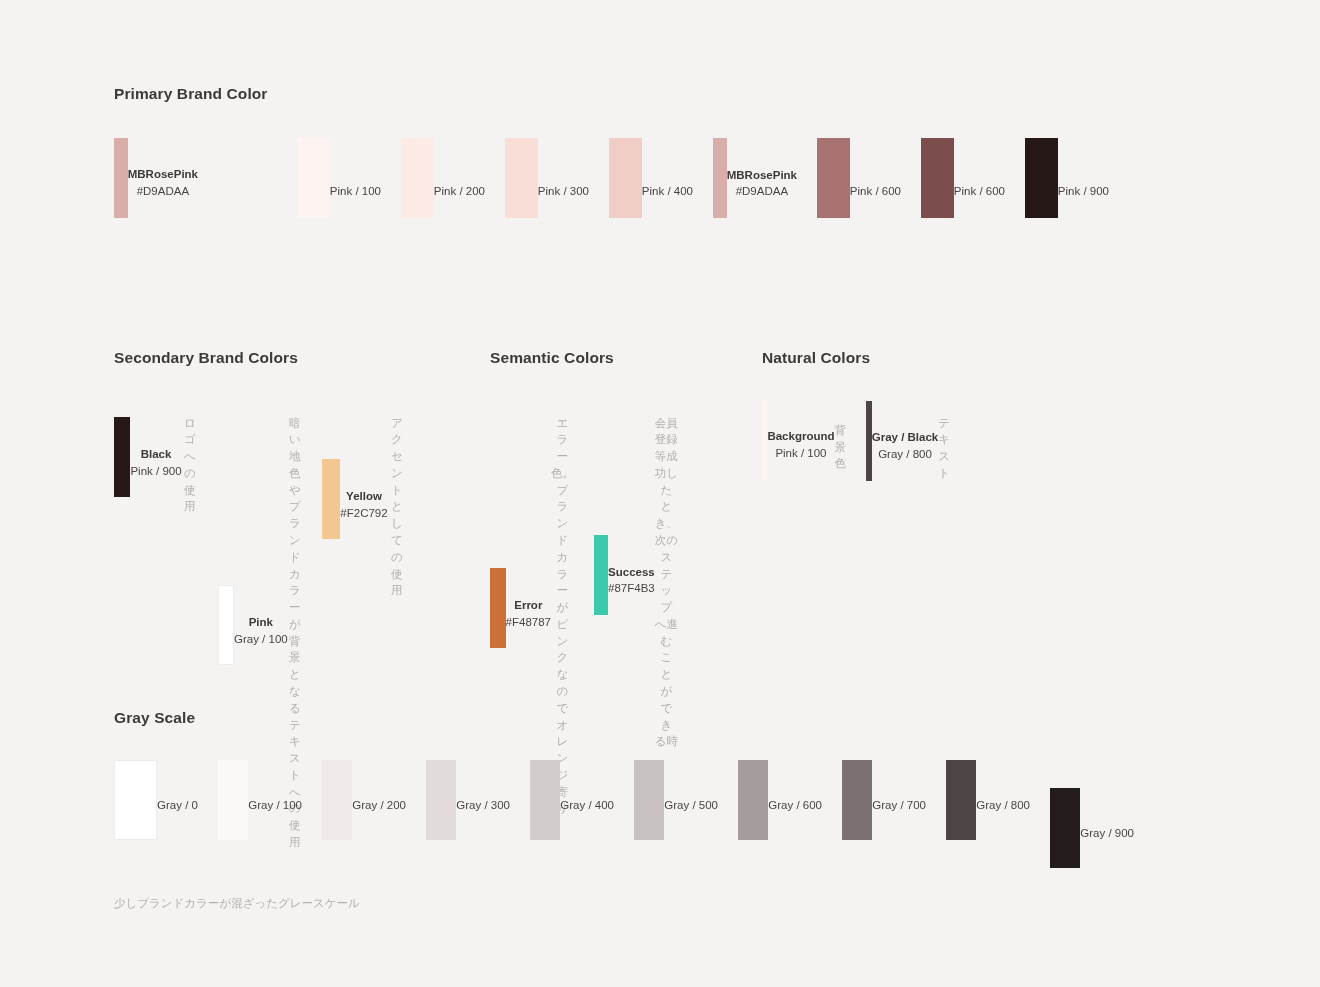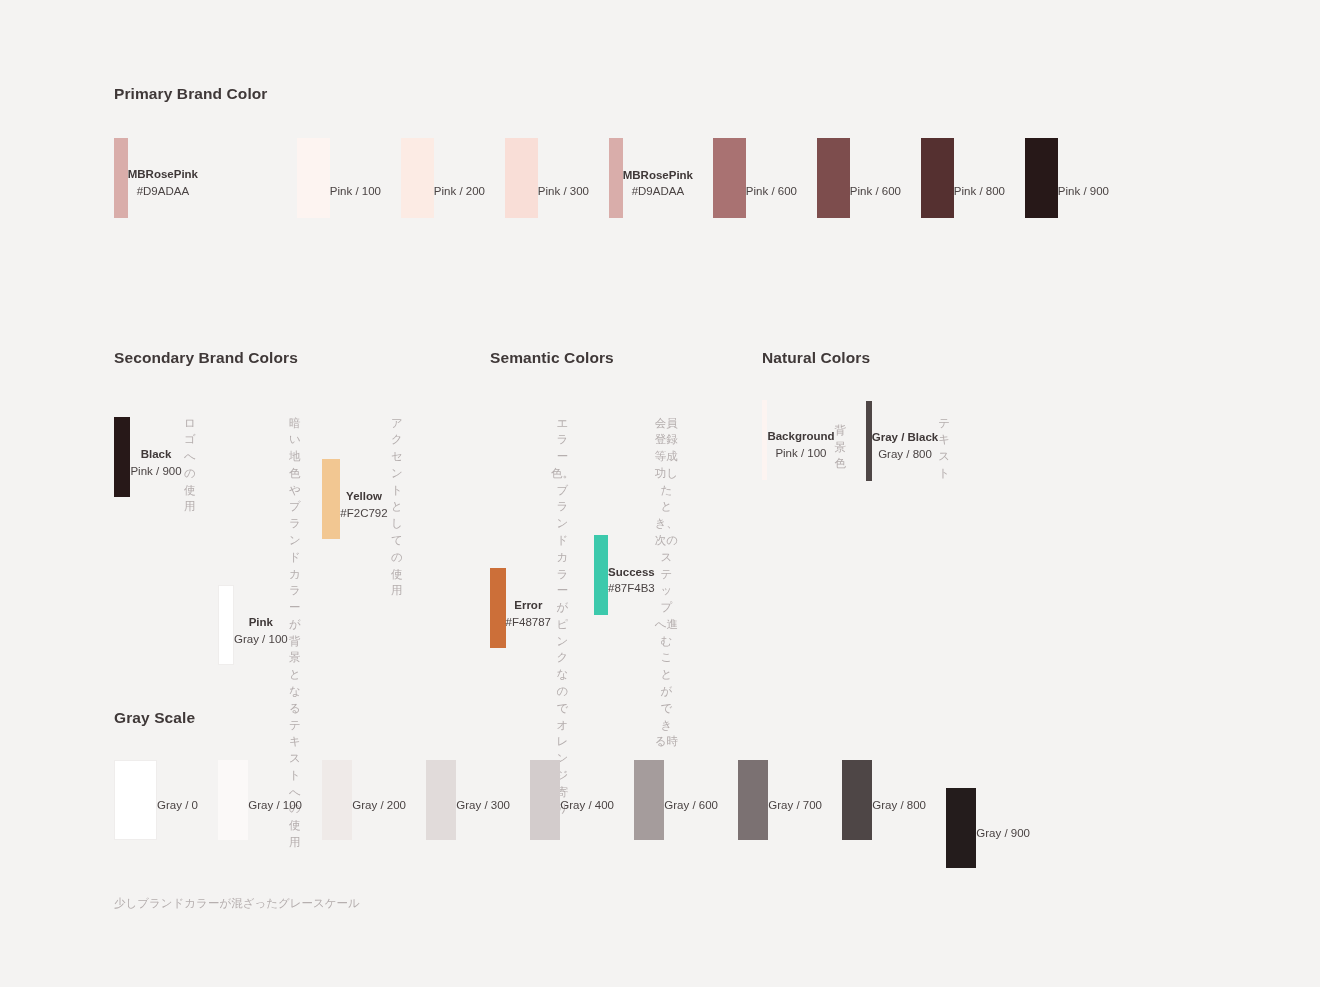--- a/index.html
+++ b/index.html
@@ -163,45 +163,45 @@
             </div>
           </div>
           <div class="swatch-cell">
             <span class="swatch-chip" style="background: rgb(249, 222, 215);"></span>
             <div class="labels">
               <div class="swatch-name" style="visibility: hidden;"></div>
               <div class="swatch-value">Pink / 300</div>
             </div>
           </div>
           <div class="swatch-cell">
+            <span class="swatch-chip" style="background: rgb(240, 205, 198);"></span>
+            <div class="labels">
+              <div class="swatch-name" style="visibility: hidden;"></div>
+              <div class="swatch-value">Pink / 400</div>
+            </div>
+          </div>
+          <div class="swatch-cell">
             <span class="swatch-chip" style="background: rgb(217, 173, 170);"></span>
             <div class="labels">
               <div class="swatch-name">MBRosePink</div>
               <div class="swatch-value">#D9ADAA</div>
             </div>
           </div>
           <div class="swatch-cell">
             <span class="swatch-chip" style="background: rgb(169, 114, 114);"></span>
             <div class="labels">
               <div class="swatch-name" style="visibility: hidden;"></div>
               <div class="swatch-value">Pink / 600</div>
             </div>
           </div>
           <div class="swatch-cell">
             <span class="swatch-chip" style="background: rgb(125, 77, 77);"></span>
             <div class="labels">
               <div class="swatch-name" style="visibility: hidden;"></div>
               <div class="swatch-value">Pink / 600</div>
-            </div>
-          </div>
-          <div class="swatch-cell">
-            <span class="swatch-chip" style="background: rgb(85, 48, 48);"></span>
-            <div class="labels">
-              <div class="swatch-name" style="visibility: hidden;"></div>
-              <div class="swatch-value">Pink / 800</div>
             </div>
           </div>
           <div class="swatch-cell">
             <span class="swatch-chip" style="background: rgb(39, 24, 24);"></span>
             <div class="labels">
               <div class="swatch-name" style="visibility: hidden;"></div>
               <div class="swatch-value">Pink / 900</div>
             </div>
           </div>
         </div>
@@ -310,20 +310,26 @@
             <div class="swatch-value">Gray / 300</div>
           </div>
         </div>
         <div class="swatch-cell">
           <span class="swatch-chip" style="background: rgb(211, 204, 204);"></span>
           <div class="labels">
             <div class="swatch-value">Gray / 400</div>
           </div>
         </div>
         <div class="swatch-cell">
+          <span class="swatch-chip" style="background: rgb(199, 193, 193);"></span>
+          <div class="labels">
+            <div class="swatch-value">Gray / 500</div>
+          </div>
+        </div>
+        <div class="swatch-cell">
           <span class="swatch-chip" style="background: rgb(165, 156, 156);"></span>
           <div class="labels">
             <div class="swatch-value">Gray / 600</div>
           </div>
         </div>
         <div class="swatch-cell">
           <span class="swatch-chip" style="background: rgb(123, 113, 114);"></span>
           <div class="labels">
             <div class="swatch-value">Gray / 700</div>
           </div>

